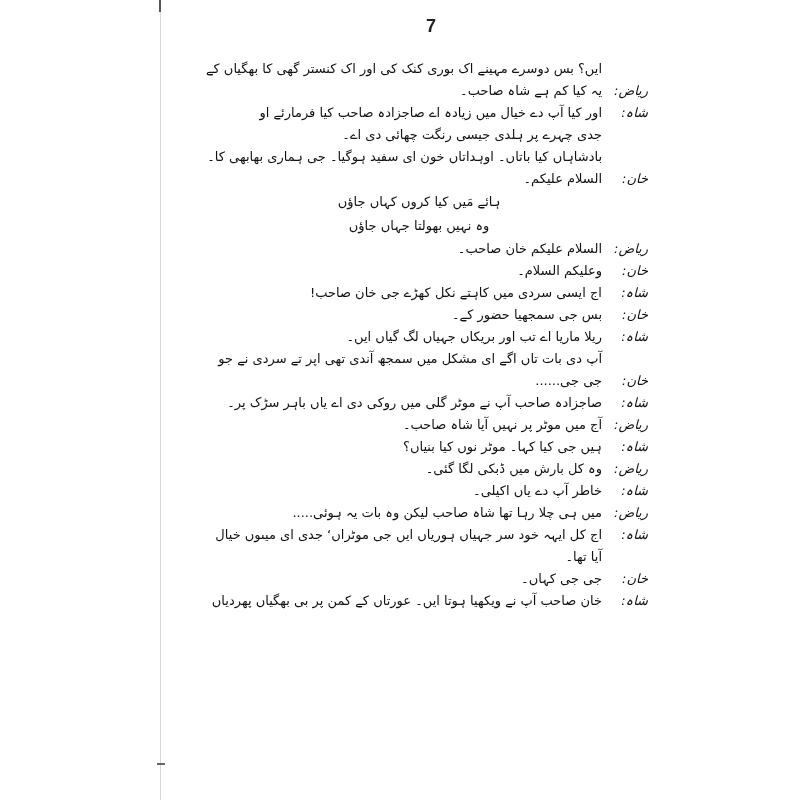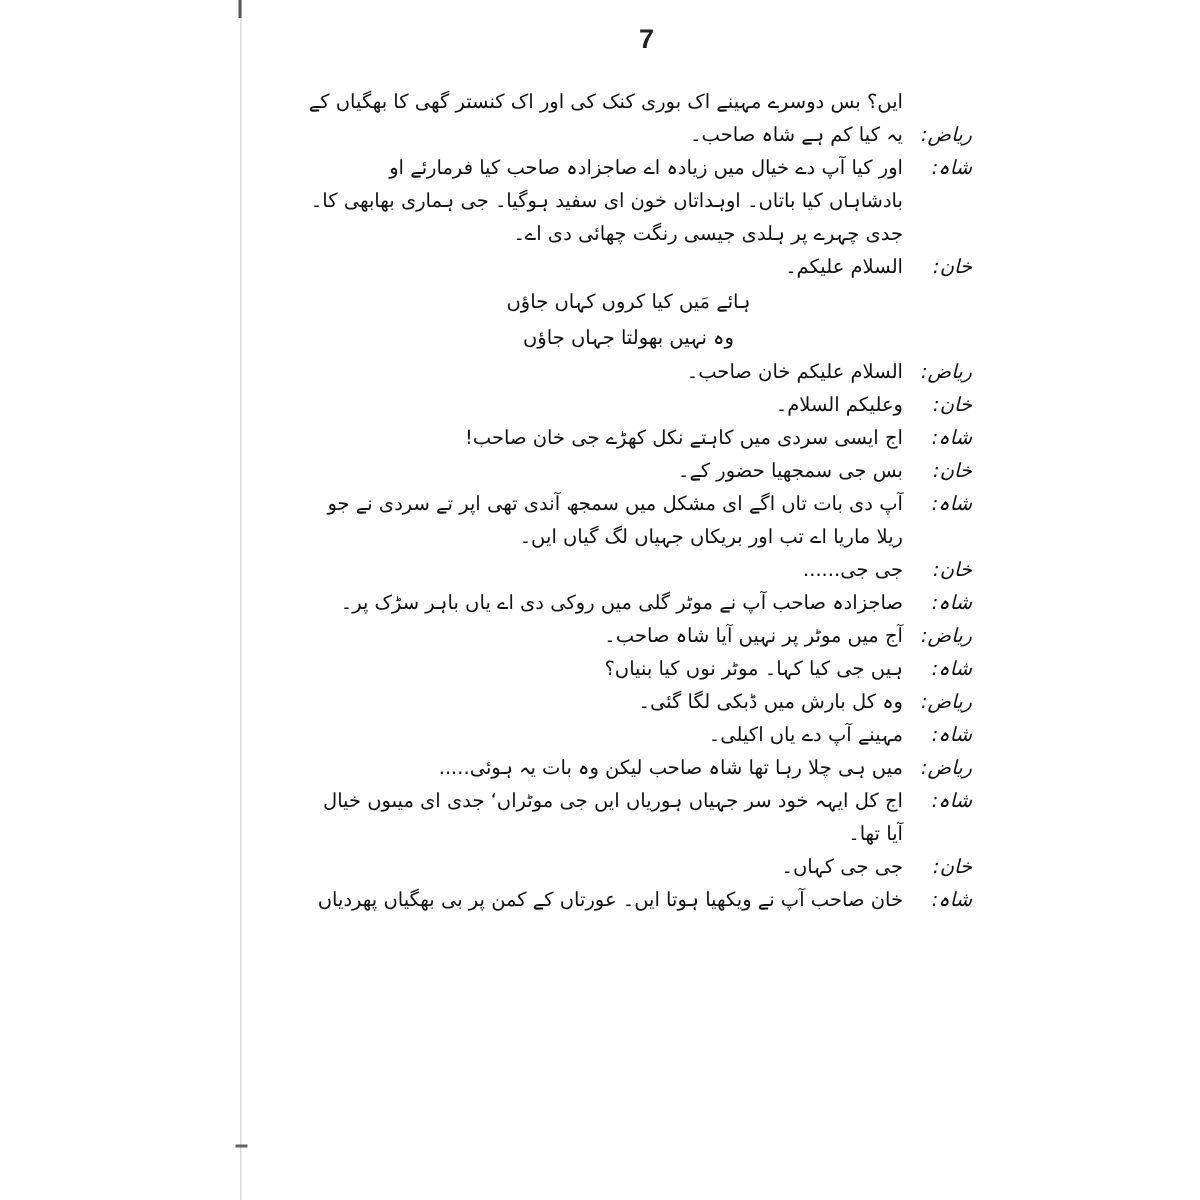--- a/index.html
+++ b/index.html
@@ -109,22 +109,22 @@
     <div class="speaker">ریاض:</div>
     <div class="lines">
       <div class="line">یہ کیا کم ہے شاہ صاحب۔</div>
     </div>
   </div>
 
   <div class="row">
     <div class="speaker">شاہ:</div>
     <div class="lines">
       <div class="line">اور کیا آپ دے خیال میں زیادہ اے صاجزادہ صاحب کیا فرمارئے او</div>
+      <div class="line">جدی چہرے پر ہلدی جیسی رنگت چھائی دی اے۔</div>
       <div class="line">بادشاہاں کیا باتاں۔ اوہداتاں خون ای سفید ہوگیا۔ جی ہماری بھابھی کا۔</div>
-      <div class="line">جدی چہرے پر ہلدی جیسی رنگت چھائی دی اے۔</div>
     </div>
   </div>
 
   <div class="row">
     <div class="speaker">خان:</div>
     <div class="lines">
       <div class="line">السلام علیکم۔</div>
     </div>
   </div>
 
@@ -153,22 +153,22 @@
   </div>
   <div class="row">
     <div class="speaker">خان:</div>
     <div class="lines">
         <div class="line">بس جی سمجھیا حضور کے۔</div>
       </div>
   </div>
   <div class="row">
     <div class="speaker">شاہ:</div>
     <div class="lines">
+      <div class="line">ریلا ماریا اے تب اور بریکاں جہیاں لگ گیاں ایں۔</div>
       <div class="line">آپ دی بات تاں اگے ای مشکل میں سمجھ آندی تھی اپر تے سردی نے جو</div>
-      <div class="line">ریلا ماریا اے تب اور بریکاں جہیاں لگ گیاں ایں۔</div>
     </div>
   </div>
   <div class="row">
     <div class="speaker">خان:</div>
     <div class="lines">
         <div class="line">جی جی......</div>
       </div>
   </div>
   <div class="row">
     <div class="speaker">شاہ:</div>
@@ -190,21 +190,21 @@
   </div>
   <div class="row">
     <div class="speaker">ریاض:</div>
     <div class="lines">
         <div class="line">وہ کل بارش میں ڈبکی لگا گئی۔</div>
       </div>
   </div>
   <div class="row">
     <div class="speaker">شاہ:</div>
     <div class="lines">
-        <div class="line">مہینے آپ دے یاں اکیلی۔</div>
+        <div class="line">خاطر آپ دے یاں اکیلی۔</div>
       </div>
   </div>
   <div class="row">
     <div class="speaker">ریاض:</div>
     <div class="lines">
         <div class="line">میں ہی چلا رہا تھا شاہ صاحب لیکن وہ بات یہ ہوئی.....</div>
       </div>
   </div>
   <div class="row">
     <div class="speaker">شاہ:</div>

